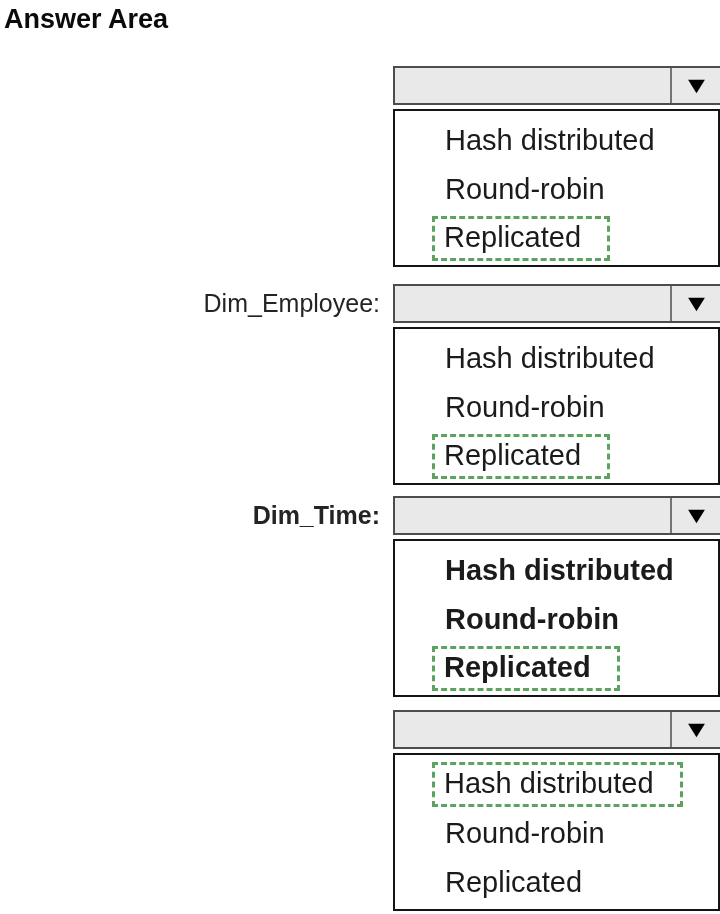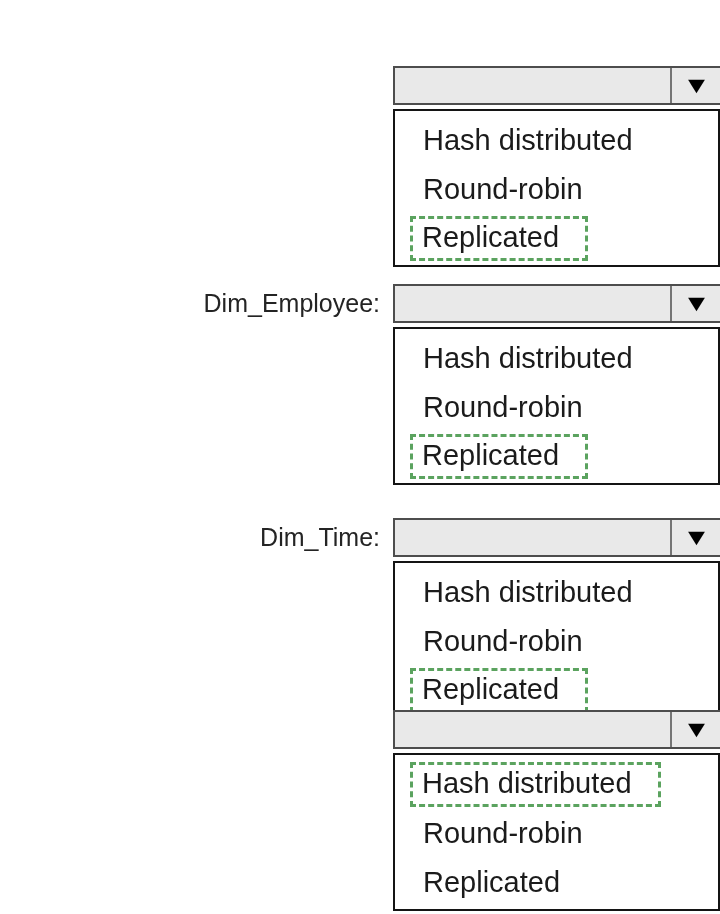--- a/index.html
+++ b/index.html
@@ -82,20 +82,21 @@
   .listbox {
     position: absolute;
     left: 393px;
     top: 43px;
     width: 327px;
     height: 158px;
     box-sizing: border-box;
     background: #ffffff;
     border: 2px solid #141414;
     padding-top: 5px;
+    padding-left: 22px;
   }
   .opt {
     height: 49px;
     display: flex;
     align-items: center;
     padding-left: 28px;
   }
   .opt-text {
     font-size: 29px;
     color: #1b1b1b;
@@ -106,20 +107,21 @@
     border: 3px dashed #5ba35f;
     padding: 2px 26px 4px 9px;
     margin-left: -13px;
   }
 </style>
 </head>
 <body>
 
 <div id="screen">
 
+  <div class="page-title">Answer Area</div>
 
   <div class="row" style="top:66px;">
     <div class="combo">
       <div class="combo-value"></div>
       <div class="combo-arrow-box">
         <span class="arrow-glyph">▼</span>
       </div>
     </div>
     <div class="listbox">
       <div class="opt">
@@ -148,21 +150,21 @@
         </div>
       <div class="opt">
           <span class="opt-text">Round-robin</span>
         </div>
       <div class="opt">
           <span class="opt-text hl">Replicated</span>
         </div>
     </div>
   </div>
 
-  <div class="row" style="top:518px;">
+  <div class="row" style="top:496px;font-weight:bold;">
     <div class="row-label">Dim_Time:</div>
     <div class="combo">
       <div class="combo-value"></div>
       <div class="combo-arrow-box">
         <span class="arrow-glyph">▼</span>
       </div>
     </div>
     <div class="listbox">
       <div class="opt">
           <span class="opt-text">Hash distributed</span>

